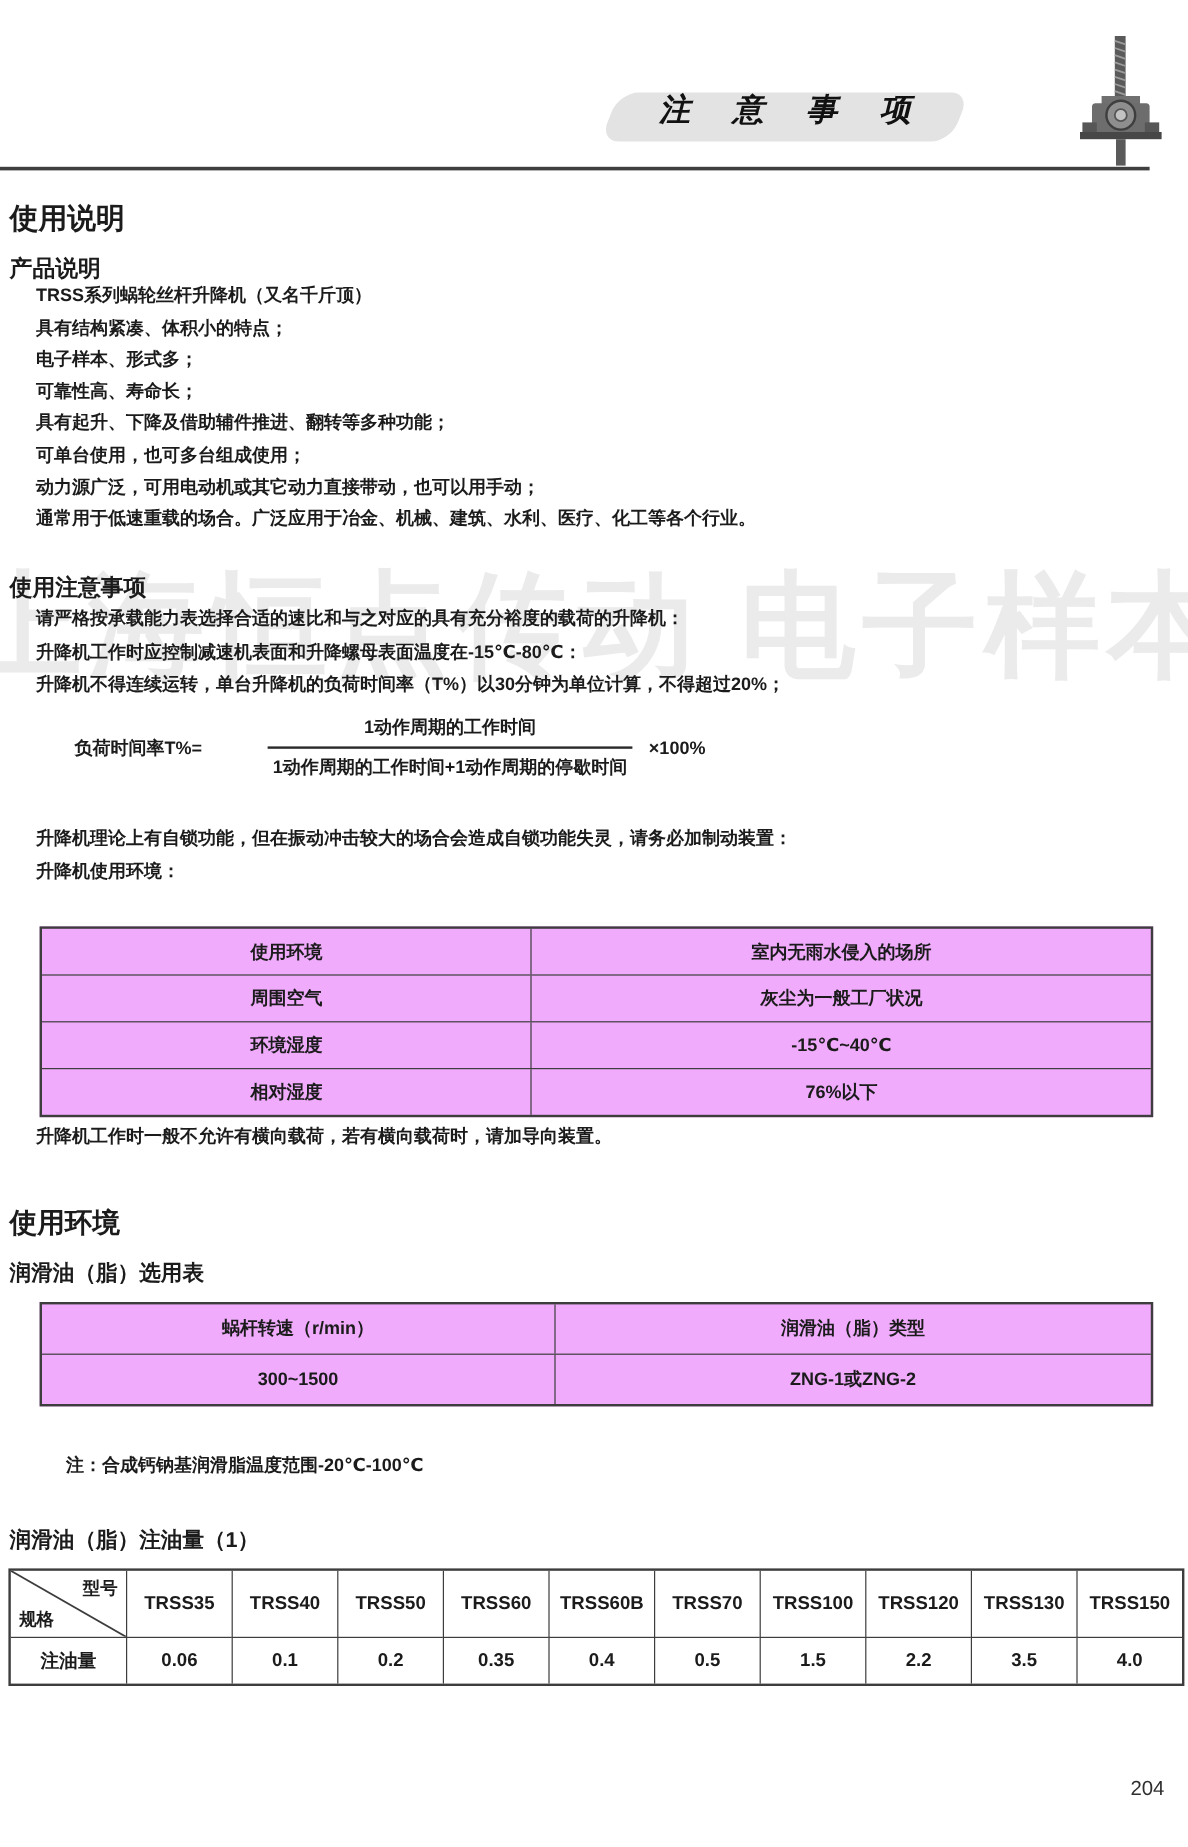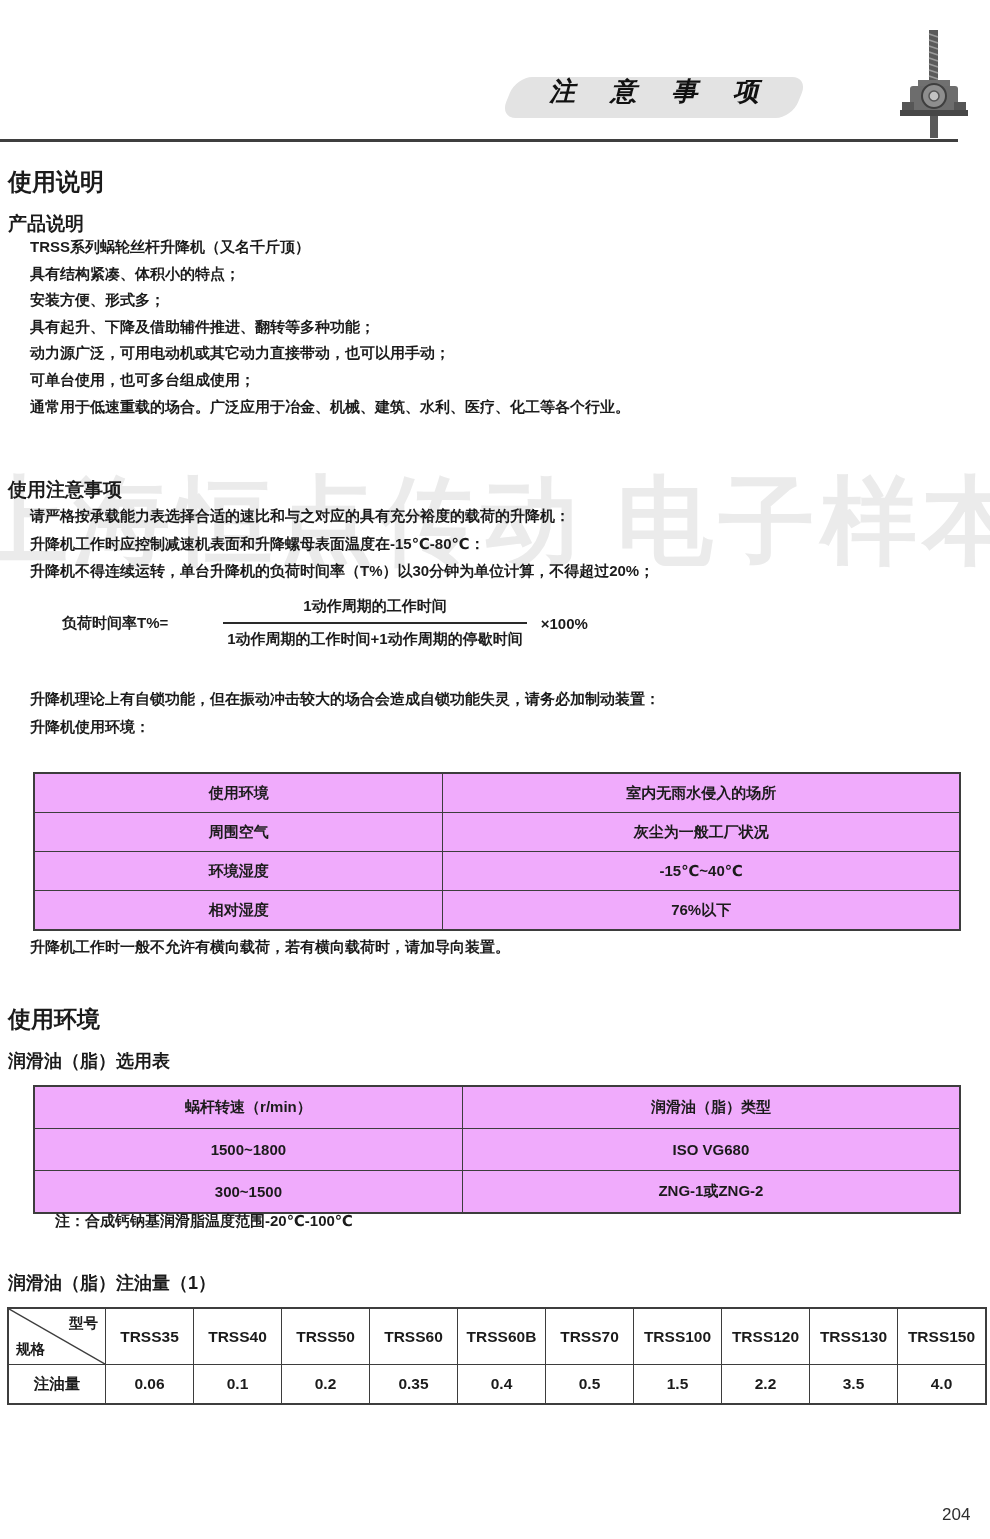--- a/index.html
+++ b/index.html
@@ -54,21 +54,21 @@
   .fcell{display:flex;align-items:center;justify-content:center;font-size:15.5px;
     font-weight:600;border-left:1.5px solid #3d3d3d;white-space:nowrap;}
   .fcell.colfirst{border-left:none;}
   .fcell.hdr{border-bottom:1.5px solid #3d3d3d;}
   .corner{position:relative;}
   .corner svg{position:absolute;left:0;top:0;width:100%;height:100%;}
   .corner .c-top{position:absolute;top:5px;right:7px;font-size:14.5px;font-weight:600;}
   .corner .c-bottom{position:absolute;bottom:5px;left:7px;font-size:14.5px;font-weight:600;}
 
   .note-line{font-size:15px;font-weight:600;white-space:nowrap;}
-  .page-number{left:942px;top:1481px;font-size:17px;color:#2e2e2e;margin-top:24px;}
+  .page-number{left:942px;top:1481px;font-size:17px;color:#2e2e2e;}
 </style>
 </head>
 <body>
 
 <div class="page">
 
   <div class="abs watermark">上海恒点传动 电子样本</div>
 
   <div class="abs banner-shape"></div>
   <div class="abs banner-text">注 意 事 项</div>
@@ -98,24 +98,25 @@
   </div>
 
   <div class="abs header-rule"></div>
 
   <div class="abs h-big" style="left:8px;top:166px;">使用说明</div>
   <div class="abs h-sub" style="left:8px;top:211px;">产品说明</div>
 
   <div class="abs lines" style="left:30px;top:234px;">
     <div>TRSS系列蜗轮丝杆升降机（又名千斤顶）</div>
     <div>具有结构紧凑、体积小的特点；</div>
-    <div>安装方便、形式多；</div>
+    <div>电子样本、形式多；</div>
+    <div>可靠性高、寿命长；</div>
     <div>具有起升、下降及借助辅件推进、翻转等多种功能；</div>
+    <div>可单台使用，也可多台组成使用；</div>
     <div>动力源广泛，可用电动机或其它动力直接带动，也可以用手动；</div>
-    <div>可单台使用，也可多台组成使用；</div>
     <div>通常用于低速重载的场合。广泛应用于冶金、机械、建筑、水利、医疗、化工等各个行业。</div>
   </div>
 
   <div class="abs h-sub" style="left:8px;top:477px;">使用注意事项</div>
 
   <div class="abs lines" style="left:30px;top:502px;">
     <div style="line-height:27.5px;">请严格按承载能力表选择合适的速比和与之对应的具有充分裕度的载荷的升降机：</div>
     <div style="line-height:27.5px;">升降机工作时应控制减速机表面和升降螺母表面温度在-15℃-80℃：</div>
     <div style="line-height:27.5px;">升降机不得连续运转，单台升降机的负荷时间率（T%）以30分钟为单位计算，不得超过20%；</div>
   </div>
@@ -155,24 +156,20 @@
 
   <div class="abs line15" style="left:30px;top:938px;">升降机工作时一般不允许有横向载荷，若有横向载荷时，请加导向装置。</div>
 
   <div class="abs h-big" style="left:8px;top:1004px;font-size:23px;">使用环境</div>
   <div class="abs h-sub" style="left:8px;top:1049px;font-size:18px;">润滑油（脂）选用表</div>
 
   <div class="abs dtable sel-table">
     <div class="drow">
       <div class="dcell first">蜗杆转速（r/min）</div>
       <div class="dcell">润滑油（脂）类型</div>
-    </div>
-    <div class="drow">
-      <div class="dcell first">1500~1800</div>
-      <div class="dcell">ISO VG680</div>
     </div>
     <div class="drow">
       <div class="dcell first">300~1500</div>
       <div class="dcell">ZNG-1或ZNG-2</div>
     </div>
   </div>
 
   <div class="abs note-line" style="left:55px;top:1212px;">注：合成钙钠基润滑脂温度范围-20℃-100℃</div>
 
   <div class="abs h-sub" style="left:8px;top:1271px;font-size:18px;">润滑油（脂）注油量（1）</div>

